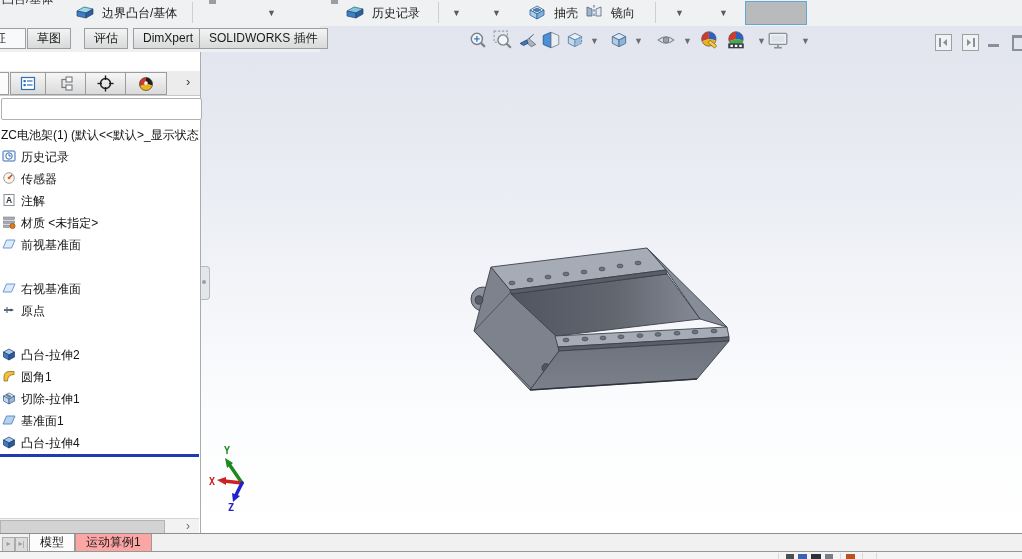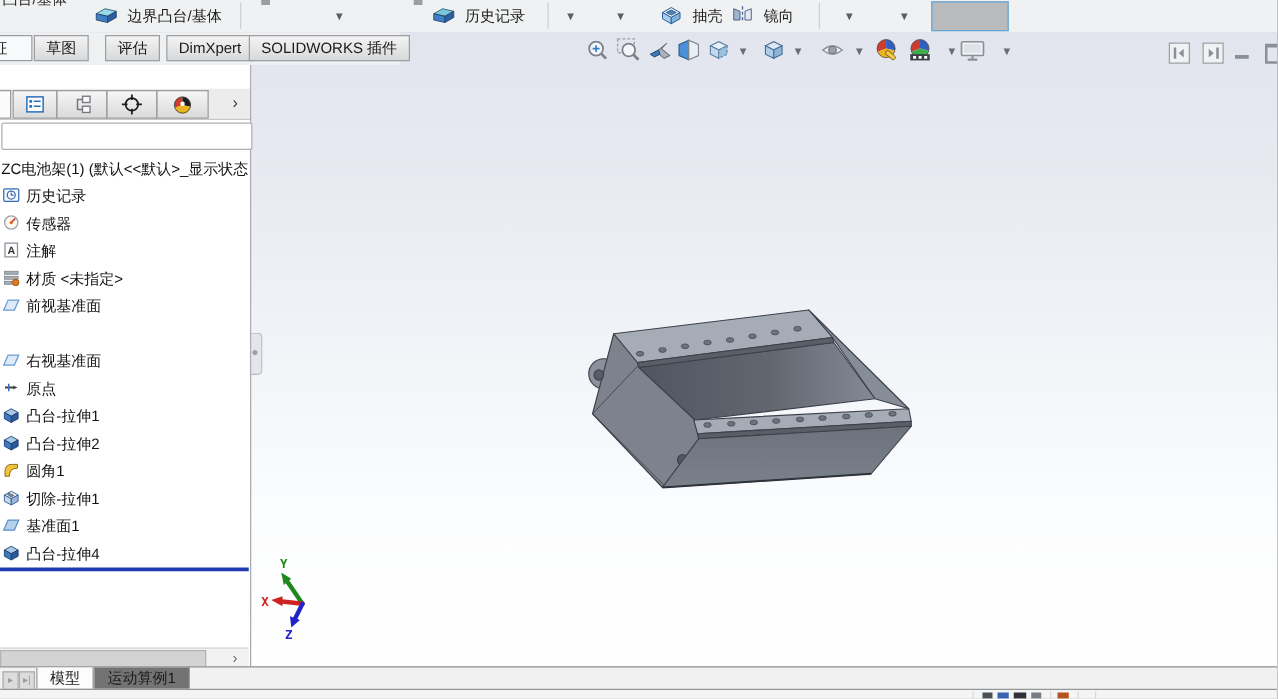--- a/index.html
+++ b/index.html
@@ -51,21 +51,21 @@
   #rollback{position:absolute;left:0;top:402px;width:199px;height:3px;background:#1f3bb3;}
   #pscroll{position:absolute;left:0;top:466px;width:199px;height:16px;background:#f2f2f2;border-top:1px solid #d6d6d6;}
   #pscroll .thumb{position:absolute;left:0;top:1px;width:163px;height:13px;background:#d3d3d3;border:1px solid #b4b4b4;}
   #pscroll .arr{position:absolute;left:186px;top:0px;font-size:12px;color:#6e6e6e;}
   .pexpand{position:absolute;font-size:13px;color:#3c3c3c;}
   
   #bottombar{left:0;top:533px;width:1022px;height:18px;background:#f1f1f1;border-top:1px solid #8f8f8f;}
   .nav-btn{position:absolute;top:3px;width:11px;height:13px;background:#dcdcdc;border:1px solid #ababab;
            color:#9a9a9a;font-size:8px;line-height:12px;text-align:center;}
   .bot-tab{position:absolute;top:0px;height:17px;line-height:17px;padding:0 10px;font-size:12px;color:#1a1a1a;
-           background:#737373;border:1px solid #9a9a9a;border-top:none;white-space:nowrap;}
+           background:#fca5a5;border:1px solid #9a9a9a;border-top:none;white-space:nowrap;}
   .bot-tab.active{background:#fcfcfc;}
   
   #statusbar{left:0;top:551px;width:1022px;height:8px;background:#f4f4f5;border-top:1px solid #949698;}
   .st-sep{position:absolute;top:1px;width:1px;height:7px;background:#d8d8d8;}
   .st-frag{position:absolute;top:2px;}
 </style>
 </head>
 <body>
 
 <div id="root">
@@ -430,29 +430,20 @@
     <div class="trow" style="top:247px">
       <span class="tico">
         <svg width="14" height="14">
             <line x1="2" y1="7" x2="9" y2="7" stroke="#444" stroke-width="1.6"></line>
             <polygon points="12,7 8.6,5.4 8.6,8.6" fill="#444"></polygon>
             <line x1="5" y1="4" x2="5" y2="10" stroke="#3a6db5" stroke-width="1.2"></line>
           </svg></span>
       <span class="lbl">原点</span>
       </div>
 
-    <div class="trow" style="top:269px">
-      <span class="tico">
-        <svg width="14" height="14">
-            <polygon points="1.5,5 7,2 12.5,5 7,8" fill="#a8c8ea" stroke="#1d3f6e" stroke-width=".7"></polygon>
-            <polygon points="1.5,5 7,8 7,13 1.5,10" fill="#3e78c2" stroke="#1d3f6e" stroke-width=".7"></polygon>
-            <polygon points="7,8 12.5,5 12.5,10 7,13" fill="#2c5a96" stroke="#1d3f6e" stroke-width=".7"></polygon>
-          </svg></span>
-      <span class="lbl">凸台-拉伸1</span>
-      </div>
 
     <div class="trow" style="top:291px">
       <span class="tico">
         <svg width="14" height="14">
             <polygon points="1.5,5 7,2 12.5,5 7,8" fill="#a8c8ea" stroke="#1d3f6e" stroke-width=".7"></polygon>
             <polygon points="1.5,5 7,8 7,13 1.5,10" fill="#3e78c2" stroke="#1d3f6e" stroke-width=".7"></polygon>
             <polygon points="7,8 12.5,5 12.5,10 7,13" fill="#2c5a96" stroke="#1d3f6e" stroke-width=".7"></polygon>
           </svg></span>
       <span class="lbl">凸台-拉伸2</span>
       </div>

